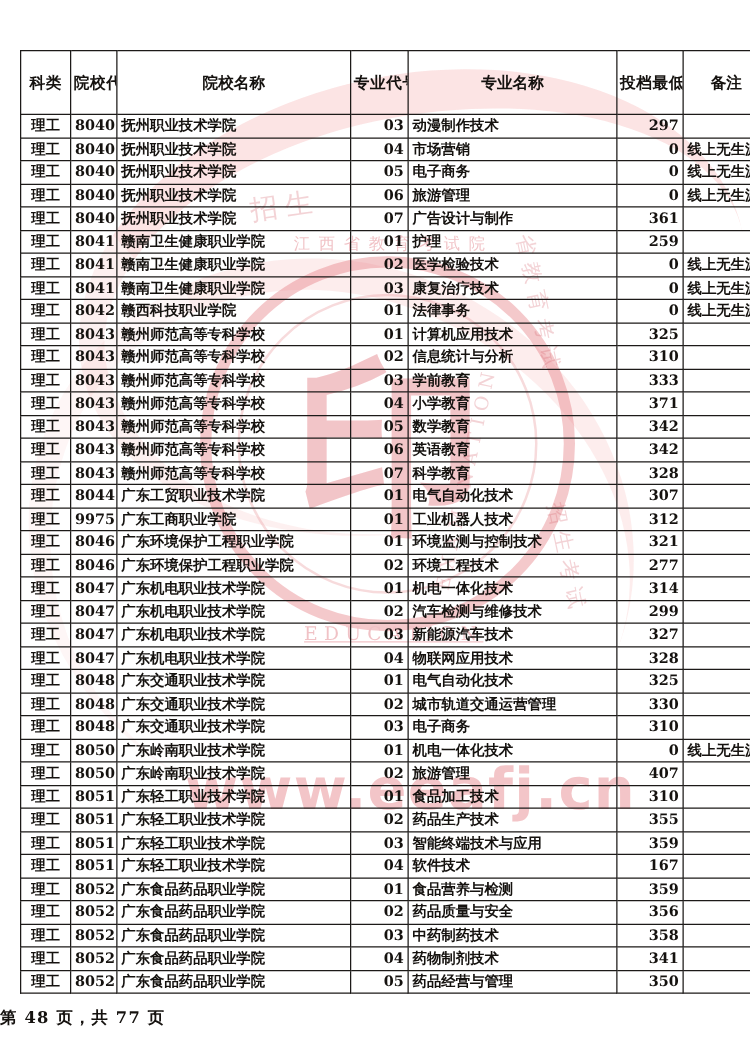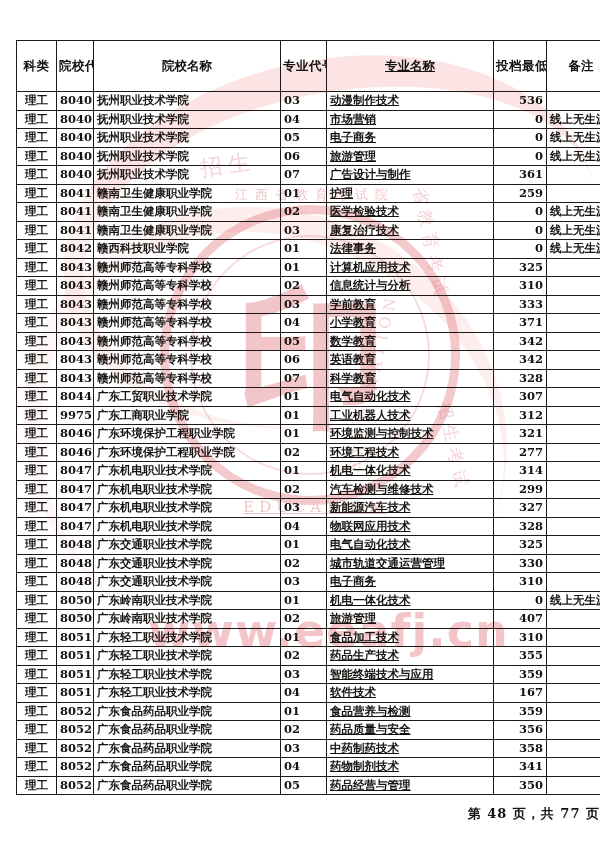--- a/index.html
+++ b/index.html
@@ -153,35 +153,35 @@
   table.score-table th {
     height: 46px;
     text-align: center;
     font-size: 12.5px;
     line-height: 1.12;
     padding: 2px;
   }
   .col-kelei   { width: 35px;  text-align: center; }
   .col-ycode   { width: 32px;  text-align: left; }
   .col-yname   { width: 182px; text-align: left;  padding-left: 4px; }
-  .col-mcode   { width: 41px;  text-align: left; }
-  .col-mname   { width: 162px; text-align: left;  padding-left: 5px; text-decoration: underline; }
+  .col-mcode   { width: 41px;  text-align: right; }
+  .col-mname   { width: 162px; text-align: left;  padding-left: 5px; }
   .col-score   { width: 48px;  text-align: right;  padding-right: 3px; }
   .col-note    { width: 64px;  text-align: left;  padding-left: 2px; }
 
   th.col-kelei, th.col-ycode, th.col-mcode, th.col-score { letter-spacing: .5px; }
   th.col-yname, th.col-mname, th.col-note { text-align: center; }
 
   
   #page-footer {
     position: absolute;
     left: 0;
     top: 805px;
     width: 600px;
-    text-align: right;
+    text-align: left;
     font-size: 13px;
     font-weight: bold;
     font-family: "DejaVu Serif", "Liberation Serif", serif;
     color: #15120f;
     letter-spacing: 1px;
     z-index: 2;
   }
 </style>
 </head>
 <body>
@@ -219,21 +219,21 @@
         <th class="col-note">备注</th>
       </tr>
     </thead>
     <tbody id="score-table-body">
         <tr>
           <td class="col-kelei">理工</td>
           <td class="col-ycode">8040</td>
           <td class="col-yname">抚州职业技术学院</td>
           <td class="col-mcode">03</td>
           <td class="col-mname">动漫制作技术</td>
-          <td class="col-score">536</td>
+          <td class="col-score">297</td>
           <td class="col-note"></td>
         </tr>
         <tr>
           <td class="col-kelei">理工</td>
           <td class="col-ycode">8040</td>
           <td class="col-yname">抚州职业技术学院</td>
           <td class="col-mcode">04</td>
           <td class="col-mname">市场营销</td>
           <td class="col-score">0</td>
           <td class="col-note">线上无生源</td>

